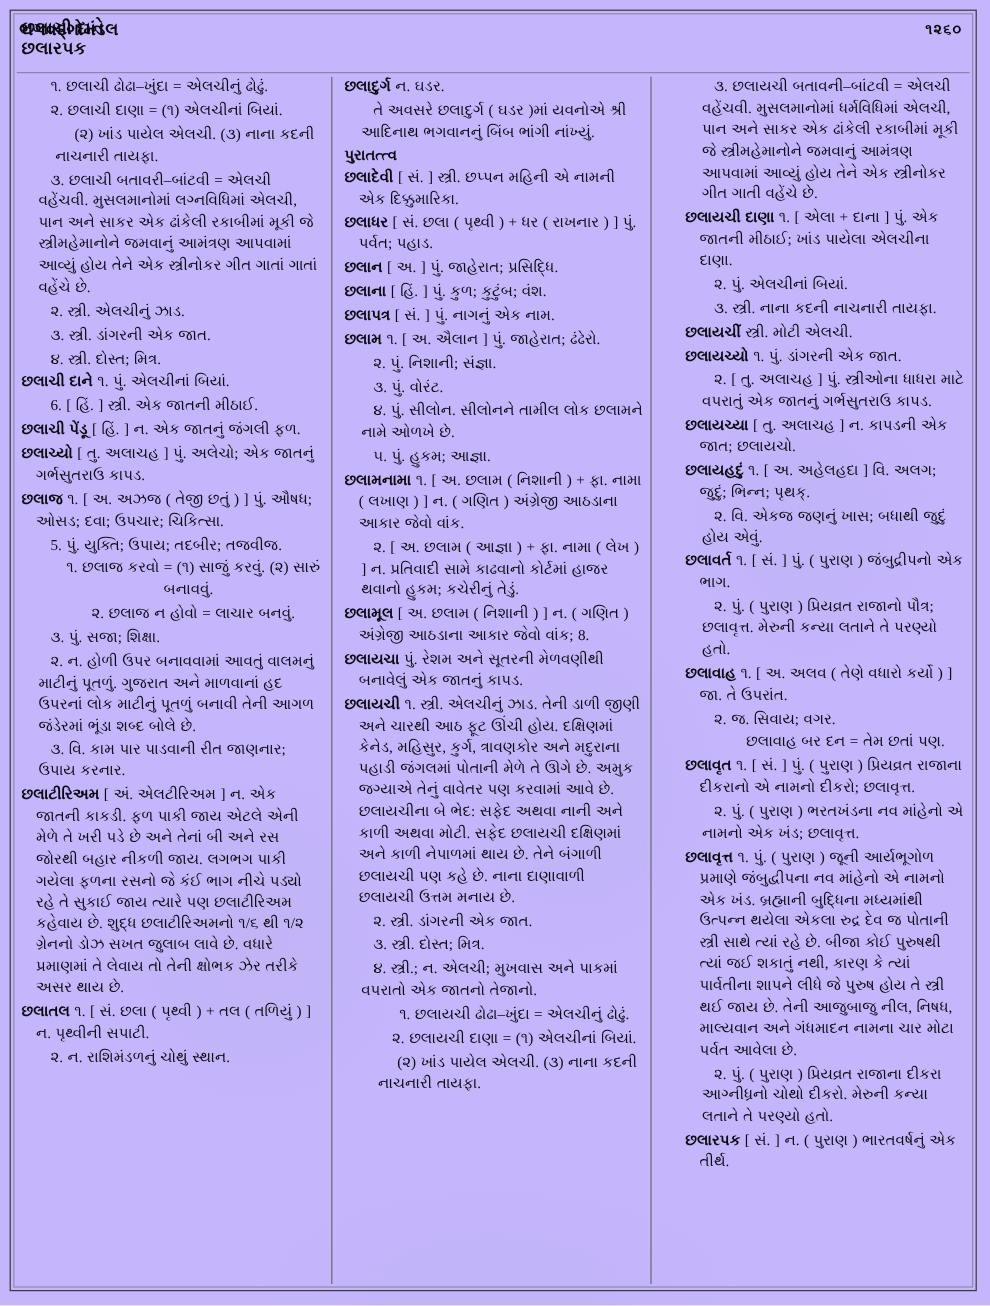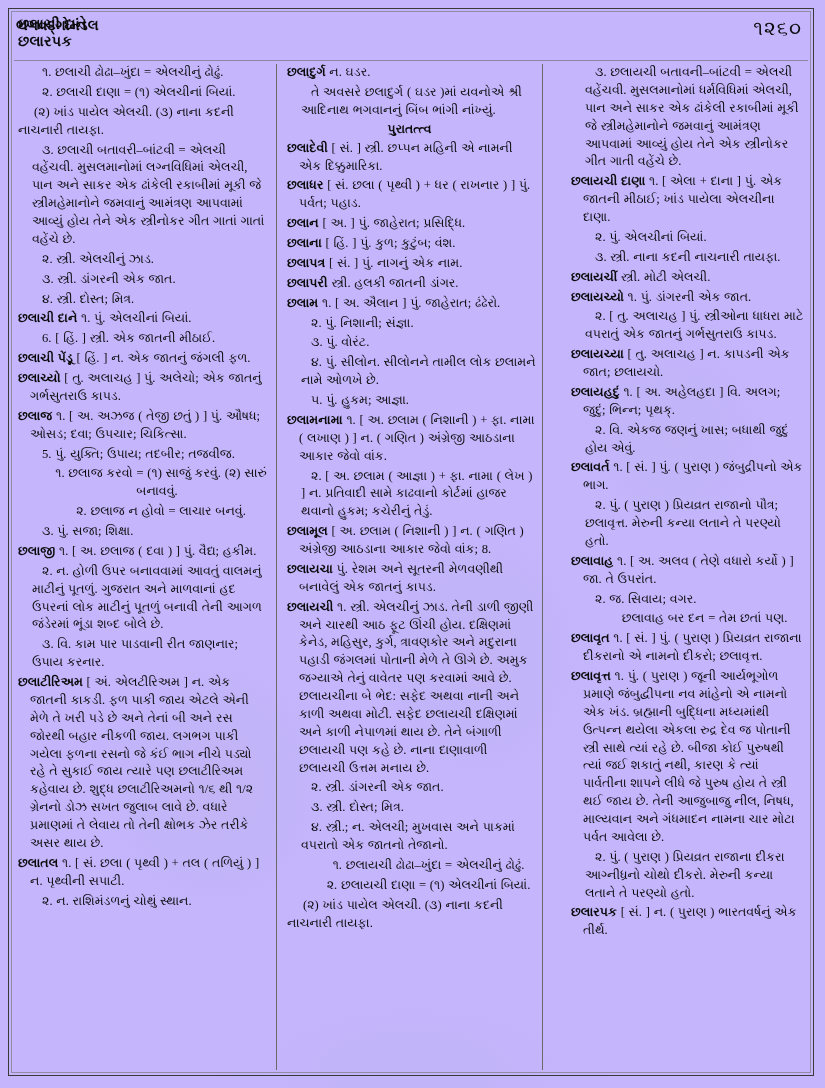--- a/index.html
+++ b/index.html
@@ -81,22 +81,22 @@
     right: 0;
     top: 1px;
     text-align: left;
     font-weight: bold;
     font-size: 14.5px;
   }
   .rh-right {
     position: absolute;
     right: 4px;
     top: 1px;
-    font-weight: normal;
-    font-size: 20px;
+    font-weight: bold;
+    font-size: 12px;
     letter-spacing: 1px;
   }
   .head-rule {
     position: absolute;
     left: 14px;
     top: 60px;
     width: 794px;
     height: 0;
     border-top: 1px solid #55544f;
     z-index: 2;
@@ -139,27 +139,28 @@
     text-indent: 10px;
   }
   .entry.ex {
     padding-left: 26px;
     text-indent: 8px;
     text-align: center;
   }
   .entry.cont {
     padding-left: 0;
     text-indent: 16px;
+    margin-left: 28px;
   }
   .headword { font-weight: bold; }
   .source {
     margin: 0 0 3px 0;
     font-size: 12.4px;
     font-weight: bold;
-    text-align: center;
+    text-align: left;
     padding-right: 4px;
   }
 </style>
 </head>
 <body>
 
 <div id="page">
 
   <div class="frame"></div>
   <div class="inner-rule"></div>
@@ -185,37 +186,35 @@
         <p class="entry sub">૪. સ્ત્રી. દોસ્ત; મિત્ર.</p>
         <p class="entry hang"><span class="headword">છલાચી દાને</span><span> ૧. પું. એલચીનાં બિયાં.</span></p>
         <p class="entry sub">6. [ હિં. ] સ્ત્રી. એક જાતની મીઠાઈ.</p>
         <p class="entry hang"><span class="headword">છલાચી પેંડૂ</span><span> [ હિં. ] ન. એક જાતનું જંગલી ફળ.</span></p>
         <p class="entry hang"><span class="headword">છલાચ્યો</span><span> [ તુ. અલાચહ ] પું. અલેચો; એક જાતનું ગર્ભસુતરાઉ કાપડ.</span></p>
         <p class="entry hang"><span class="headword">છલાજ</span><span> ૧. [ અ. અઝજ ( તેજી છતું ) ] પું. ઔષધ; ઓસડ; દવા; ઉપચાર; ચિકિત્સા.</span></p>
         <p class="entry sub">5. પું. યુક્તિ; ઉપાય; તદબીર; તજવીજ.</p>
         <p class="entry ex">૧. છલાજ કરવો = (૧) સાજું કરવું. (૨) સારું બનાવવું.</p>
         <p class="entry ex">૨. છલાજ ન હોવો = લાચાર બનવું.</p>
         <p class="entry sub">૩. પું. સજા; શિક્ષા.</p>
-        <p class="entry hang"><span class="headword">છલાજી</span><span> ૧. [ અ. છલાજ ( દવા ) ] પું. વૈદ્ય; હકીમ.</span></p>
         <p class="entry sub">૨. ન. હોળી ઉપર બનાવવામાં આવતું વાલમનું માટીનું પૂતળું. ગુજરાત અને માળવાનાં હદ ઉપરનાં લોક માટીનું પૂતળું બનાવી તેની આગળ જંડેરમાં ભૂંડા શબ્દ બોલે છે.</p>
         <p class="entry sub">૩. વિ. કામ પાર પાડવાની રીત જાણનાર; ઉપાય કરનાર.</p>
         <p class="entry hang"><span class="headword">છલાટીરિઅમ</span><span> [ અં. એલટીરિઅમ ] ન. એક જાતની કાકડી. ફળ પાકી જાય એટલે એની મેળે તે ખરી પડે છે અને તેનાં બી અને રસ જોરથી બહાર નીકળી જાય. લગભગ પાકી ગયેલા ફળના રસનો જે કંઈ ભાગ નીચે પડ્યો રહે તે સુકાઈ જાય ત્યારે પણ છલાટીરિઅમ કહેવાય છે. શુદ્ધ છલાટીરિઅમનો ૧/૬ થી ૧/૨ ગ્રેનનો ડોઝ સખત જુલાબ લાવે છે. વધારે પ્રમાણમાં તે લેવાય તો તેની ક્ષોભક ઝેર તરીકે અસર થાય છે.</span></p>
         <p class="entry hang"><span class="headword">છલાતલ</span><span> ૧. [ સં. છલા ( પૃથ્વી ) + તલ ( તળિયું ) ] ન. પૃથ્વીની સપાટી.</span></p>
         <p class="entry sub">૨. ન. રાશિમંડળનું ચોથું સ્થાન.</p>
       </div>
     <div class="col col2">
         <p class="entry hang"><span class="headword">છલાદુર્ગ</span><span> ન. ઘડર.</span></p>
         <p class="entry sub">તે અવસરે છલાદુર્ગ ( ઘડર )માં યવનોએ શ્રી આદિનાથ ભગવાનનું બિંબ ભાંગી નાંખ્યું.</p>
         <p class="source">પુરાતત્ત્વ</p>
         <p class="entry hang"><span class="headword">છલાદેવી</span><span> [ સં. ] સ્ત્રી. છપ્પન મહિની એ નામની એક દિક્કુમારિકા.</span></p>
         <p class="entry hang"><span class="headword">છલાધર</span><span> [ સં. છલા ( પૃથ્વી ) + ધર ( રાખનાર ) ] પું. પર્વત; પહાડ.</span></p>
         <p class="entry hang"><span class="headword">છલાન</span><span> [ અ. ] પું. જાહેરાત; પ્રસિદ્ધિ.</span></p>
         <p class="entry hang"><span class="headword">છલાના</span><span> [ હિં. ] પું. કુળ; કુટુંબ; વંશ.</span></p>
         <p class="entry hang"><span class="headword">છલાપત્ર</span><span> [ સં. ] પું. નાગનું એક નામ.</span></p>
-        <p class="entry hang"><span class="headword">છલાપરી</span><span> સ્ત્રી. હલકી જાતની ડાંગર.</span></p>
         <p class="entry hang"><span class="headword">છલામ</span><span> ૧. [ અ. ઐલાન ] પું. જાહેરાત; ઢંઢેરો.</span></p>
         <p class="entry sub">૨. પું. નિશાની; સંજ્ઞા.</p>
         <p class="entry sub">૩. પું. વોરંટ.</p>
         <p class="entry sub">૪. પું. સીલોન. સીલોનને તામીલ લોક છલામને નામે ઓળખે છે.</p>
         <p class="entry sub">૫. પું. હુકમ; આજ્ઞા.</p>
         <p class="entry hang"><span class="headword">છલામનામા</span><span> ૧. [ અ. છલામ ( નિશાની ) + ફા. નામા ( લખાણ ) ] ન. ( ગણિત ) અંગ્રેજી આઠડાના આકાર જેવો વાંક.</span></p>
         <p class="entry sub">૨. [ અ. છલામ ( આજ્ઞા ) + ફા. નામા ( લેખ ) ] ન. પ્રતિવાદી સામે કાઢવાનો કોર્ટમાં હાજર થવાનો હુકમ; કચેરીનું તેડું.</p>
         <p class="entry hang"><span class="headword">છલામૂલ</span><span> [ અ. છલામ ( નિશાની ) ] ન. ( ગણિત ) અંગ્રેજી આઠડાના આકાર જેવો વાંક; 8.</span></p>
         <p class="entry hang"><span class="headword">છલાયચા</span><span> પું. રેશમ અને સૂતરની મેળવણીથી બનાવેલું એક જાતનું કાપડ.</span></p>
         <p class="entry hang"><span class="headword">છલાયચી</span><span> ૧. સ્ત્રી. એલચીનું ઝાડ. તેની ડાળી જીણી અને ચારથી આઠ ફૂટ ઊંચી હોય. દક્ષિણમાં કેનેડ, મહિસુર, કુર્ગ, ત્રાવણકોર અને મદુરાના પહાડી જંગલમાં પોતાની મેળે તે ઊગે છે. અમુક જગ્યાએ તેનું વાવેતર પણ કરવામાં આવે છે. છલાયચીના બે ભેદ: સફેદ અથવા નાની અને કાળી અથવા મોટી. સફેદ છલાયચી દક્ષિણમાં અને કાળી નેપાળમાં થાય છે. તેને બંગાળી છલાયચી પણ કહે છે. નાના દાણાવાળી છલાયચી ઉત્તમ મનાય છે.</span></p>
@@ -236,19 +235,20 @@
         <p class="entry sub">૨. [ તુ. અલાચહ ] પું. સ્ત્રીઓના ધાધરા માટે વપરાતું એક જાતનું ગર્ભસુતરાઉ કાપડ.</p>
         <p class="entry hang"><span class="headword">છલાયચ્યા</span><span> [ તુ. અલાચહ ] ન. કાપડની એક જાત; છલાયચો.</span></p>
         <p class="entry hang"><span class="headword">છલાયહદું</span><span> ૧. [ અ. અહેલહદા ] વિ. અલગ; જુદું; ભિન્ન; પૃથક્.</span></p>
         <p class="entry sub">૨. વિ. એકજ જણનું ખાસ; બધાથી જુદું હોય એવું.</p>
         <p class="entry hang"><span class="headword">છલાવર્ત</span><span> ૧. [ સં. ] પું. ( પુરાણ ) જંબુદ્રીપનો એક ભાગ.</span></p>
         <p class="entry sub">૨. પું. ( પુરાણ ) પ્રિયવ્રત રાજાનો પૌત્ર; છલાવૃત્ત. મેરુની કન્યા લતાને તે પરણ્યો હતો.</p>
         <p class="entry hang"><span class="headword">છલાવાહ</span><span> ૧. [ અ. અલવ ( તેણે વધારો કર્યો ) ] જા. તે ઉપરાંત.</span></p>
         <p class="entry sub">૨. જ. સિવાય; વગર.</p>
         <p class="entry ex">છલાવાહ બર દન = તેમ છતાં પણ.</p>
         <p class="entry hang"><span class="headword">છલાવૃત</span><span> ૧. [ સં. ] પું. ( પુરાણ ) પ્રિયવ્રત રાજાના દીકરાનો એ નામનો દીકરો; છલાવૃત્ત.</span></p>
+        <p class="entry sub">૨. પું. ( પુરાણ ) ભરતખંડના નવ માંહેનો એ નામનો એક ખંડ; છલાવૃત્ત.</p>
         <p class="entry hang"><span class="headword">છલાવૃત્ત</span><span> ૧. પું. ( પુરાણ ) જૂની આર્યભૂગોળ પ્રમાણે જંબુદ્વીપના નવ માંહેનો એ નામનો એક ખંડ. બ્રહ્માની બુદ્ધિના મધ્યમાંથી ઉત્પન્ન થયેલા એકલા રુદ્ર દેવ જ પોતાની સ્ત્રી સાથે ત્યાં રહે છે. બીજા કોઈ પુરુષથી ત્યાં જઈ શકાતું નથી, કારણ કે ત્યાં પાર્વતીના શાપને લીધે જે પુરુષ હોય તે સ્ત્રી થઈ જાય છે. તેની આજુબાજુ નીલ, નિષધ, માલ્યવાન અને ગંધમાદન નામના ચાર મોટા પર્વત આવેલા છે.</span></p>
         <p class="entry sub">૨. પું. ( પુરાણ ) પ્રિયવ્રત રાજાના દીકરા આગ્નીધ્રનો ચોથો દીકરો. મેરુની કન્યા લતાને તે પરણ્યો હતો.</p>
         <p class="entry hang"><span class="headword">છલારપક</span><span> [ સં. ] ન. ( પુરાણ ) ભારતવર્ષનું એક તીર્થ.</span></p>
       </div>
   </div>
 
 </div>
 
 </body></html>

